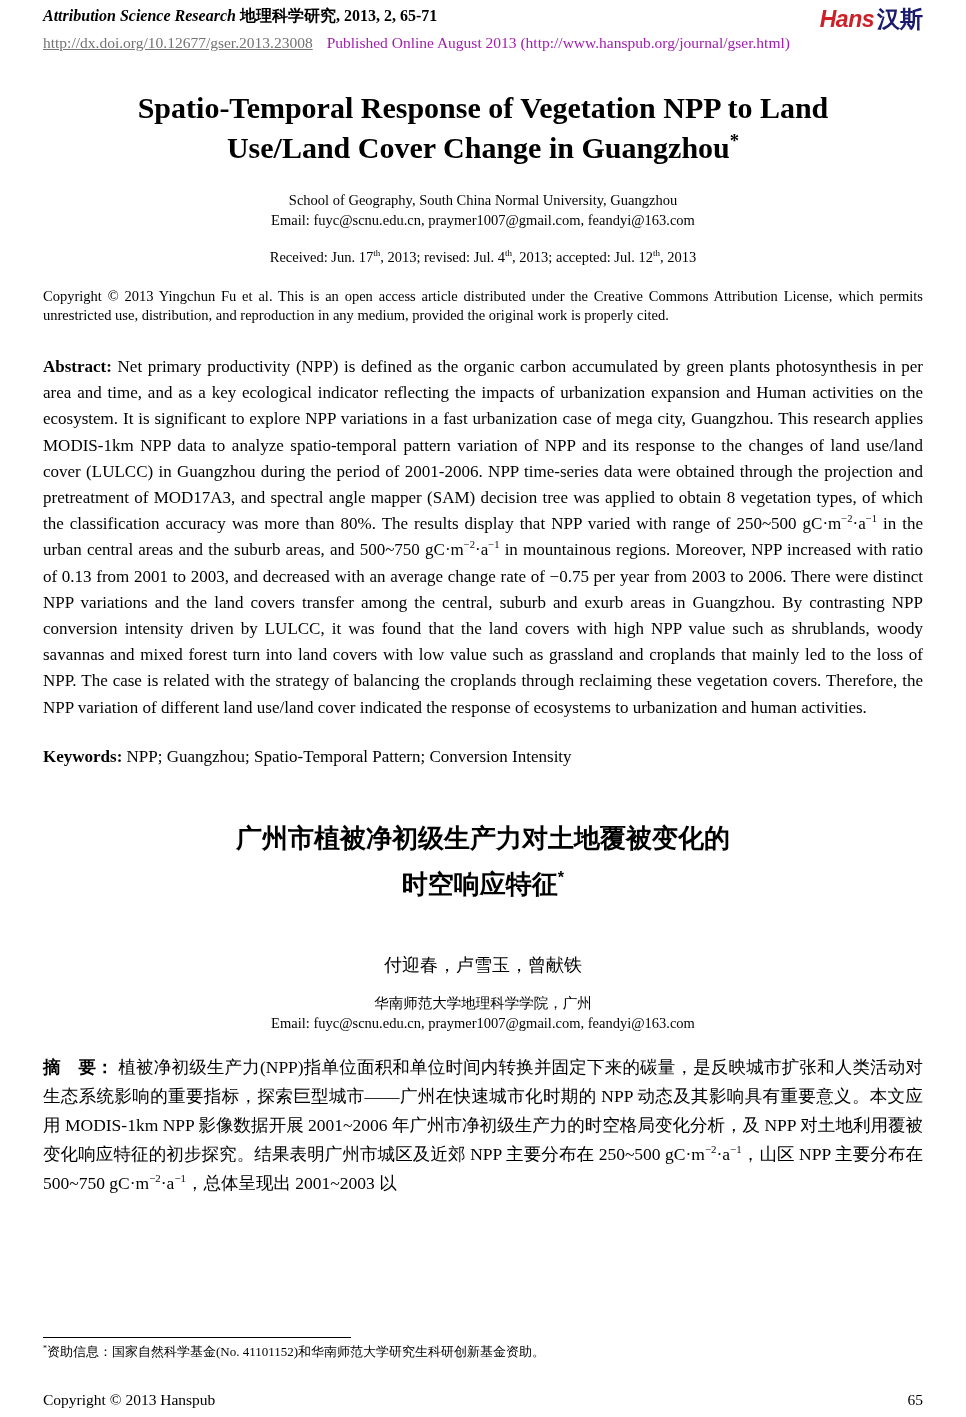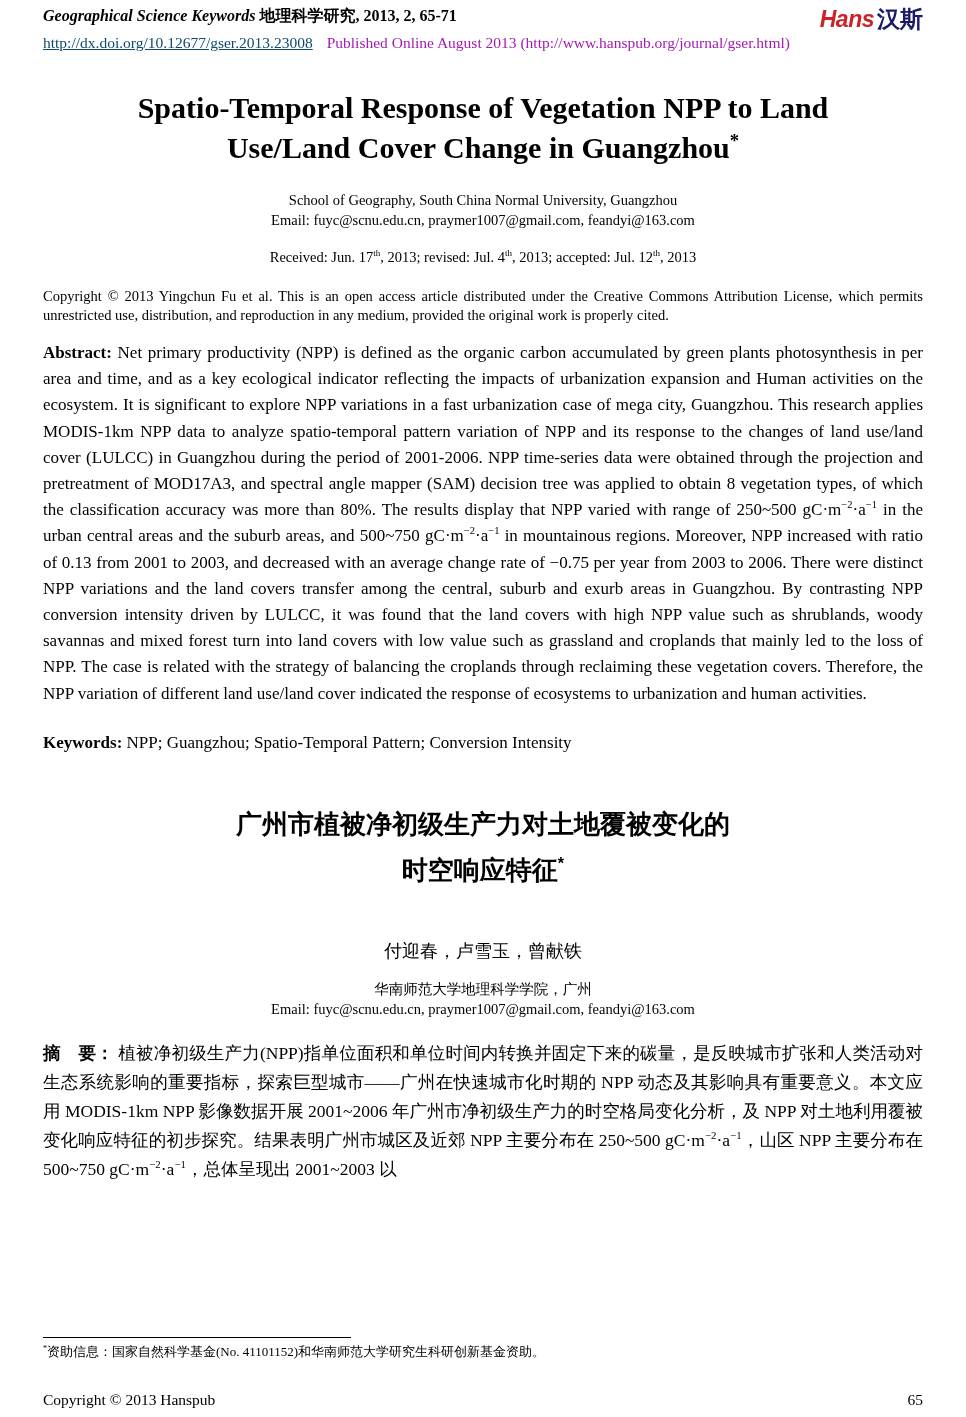--- a/index.html
+++ b/index.html
@@ -8,32 +8,32 @@
     position:relative;box-sizing:border-box;padding:6px 43px 0 43px;
     font-family:"Liberation Serif","DejaVu Serif",serif;
   }
   sup{font-size:0.62em;line-height:0;}
   
   .header{position:relative;}
   .header-line1{font-size:16px;font-weight:bold;}
   .journal-en{font-style:italic;}
   .journal-cn{font-style:normal;}
   .header-line2{font-size:15.5px;margin-top:7px;}
-  .doi-link{color:#0c4a6e;text-decoration:underline;cursor:pointer;}
+  .doi-link{color:#737373;text-decoration:underline;cursor:pointer;}
   .published{margin-left:14px;color:#a21caf;}
   .logo{position:absolute;top:-2px;right:0;font-family:"Liberation Sans","DejaVu Sans",sans-serif;font-weight:bold;font-size:23px;white-space:nowrap;}
   .logo-hans{color:#cc2128;font-style:italic;letter-spacing:-0.5px;}
   .logo-cn{color:#1b1a6b;margin-left:3px;}
   
   .title-en{margin-top:36px;text-align:center;font-size:30px;font-weight:bold;line-height:40px;white-space:pre-line;}
   .authors-en{margin-top:42px;text-align:center;font-size:17px;font-weight:bold;}
   .affil-block{margin-top:22px;text-align:center;font-size:14.5px;line-height:20px;}
   .received{margin-top:19px;text-align:center;font-size:14.5px;}
   .copyright-notice{margin-top:21px;text-align:justify;font-size:14.5px;line-height:18.5px;}
-  .abstract{margin-top:16px;text-align:justify;font-size:17px;line-height:26.2px;}
+  .abstract{margin-top:30px;text-align:justify;font-size:17px;line-height:26.2px;}
   .label-bold{font-weight:bold;}
   .keywords{margin-top:26px;font-size:17px;}
   
   .title-cn{margin-top:48px;text-align:center;font-size:26px;font-weight:bold;line-height:46px;white-space:pre-line;font-family:"Liberation Sans","DejaVu Sans",sans-serif;}
   .authors-cn{margin-top:46px;text-align:center;font-size:18px;}
   .affil-cn{margin-top:16px;text-align:center;font-size:14.5px;line-height:20.5px;}
   .dates-cn{margin-top:16px;text-align:center;font-size:14.5px;}
   .abstract-cn{margin-top:19px;text-align:justify;font-size:17.5px;line-height:29px;}
   .abstract-cn-label{font-weight:bold;font-family:"Liberation Sans","DejaVu Sans",sans-serif;}
   
@@ -41,21 +41,21 @@
   .footnote-rule{width:308px;border-top:1.5px solid #000;margin-bottom:5px;}
   .footer{position:absolute;left:43px;right:43px;bottom:8px;display:flex;justify-content:space-between;font-size:15.5px;}
 </style>
 </head>
 <body>
 
 <div class="page">
 
   <div class="header">
     <div class="header-line1">
-      <span class="journal-en">Geographical Science Keywords</span>
+      <span class="journal-en">Attribution Science Research</span>
       <span class="journal-cn">地理科学研究, 2013, 2, 65-71</span>
     </div>
     <div class="header-line2">
       <a class="doi-link">http://dx.doi.org/10.12677/gser.2013.23008</a><span class="published">Published Online August 2013 (http://www.hanspub.org/journal/gser.html)</span>
     </div>
     <div class="logo">
       <span class="logo-hans">Hans</span><span class="logo-cn">汉斯</span>
     </div>
   </div>
 

